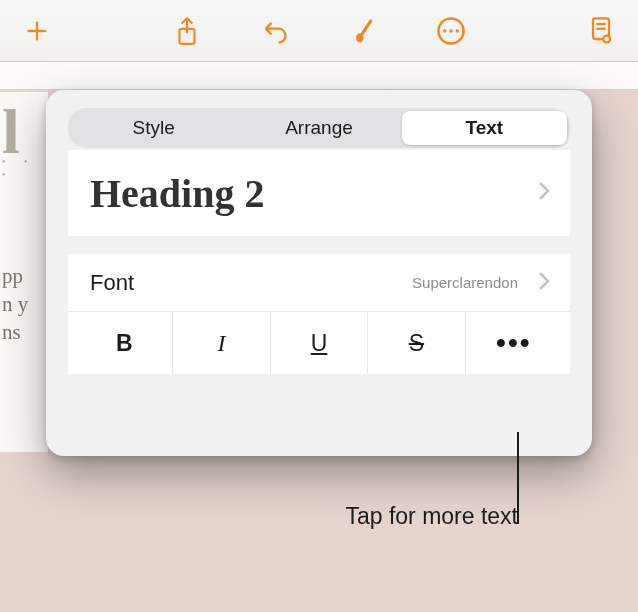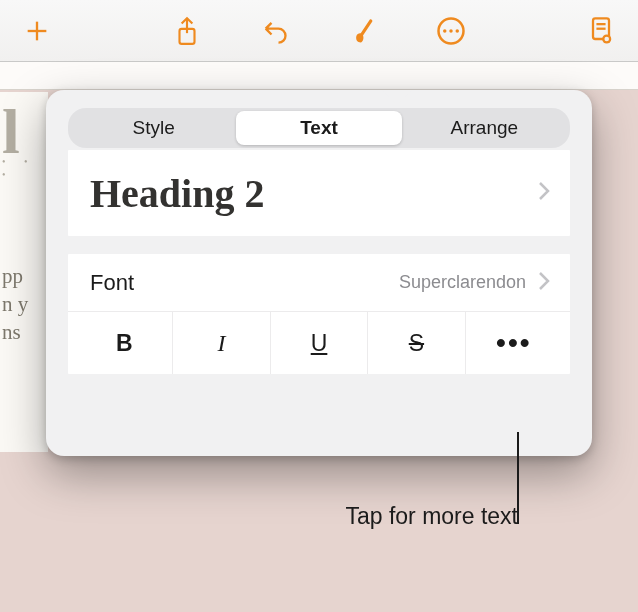--- a/index.html
+++ b/index.html
@@ -119,23 +119,24 @@
     width:12px; color:#c3c3c6;
   }
   .chev svg { stroke:currentColor; fill:none; stroke-width:2.5; }
   
   .card2 { margin-top:18px; }
   .font-row {
     height:58px;
     display:flex; align-items:center;
     padding:0 20px 0 22px;
     border-bottom:1px solid #ecebec;
+    gap:8px;
   }
   .font-label { font-size:22px; color:#1b1b1b; }
-  .font-value { margin-left:auto; font-size:18px; color:#8c8c90; margin-right:12px;}
+  .font-value { margin-left:auto; font-size:15px; color:#8c8c90; margin-right:12px;}
   
   .style-row {
     height:62px;
     display:flex;
     align-items:center;
     justify-content:space-around;
     padding:0 8px;
   }
   .style-btn {
     flex:1; display:flex; align-items:center; justify-content:center;
@@ -232,22 +233,22 @@
     <div class="para">
       <div>pp</div>
       <div>n y</div>
       <div>ns</div>
     </div>
   </div>
 
   <div class="popover">
     <div class="seg">
       <div class="seg-item">Style</div>
+      <div class="seg-item">Arrange</div>
       <div class="seg-item active">Text</div>
-      <div class="seg-item">Arrange</div>
     </div>
 
 
     <div class="card">
       <div class="pstyle-row">
         <div class="pstyle-name">Heading 2</div>
         <div class="chev">
           <svg width="12" height="20" viewBox="0 0 12 20">
               <polyline points="2,2 10,10 2,18"></polyline>
             </svg>

